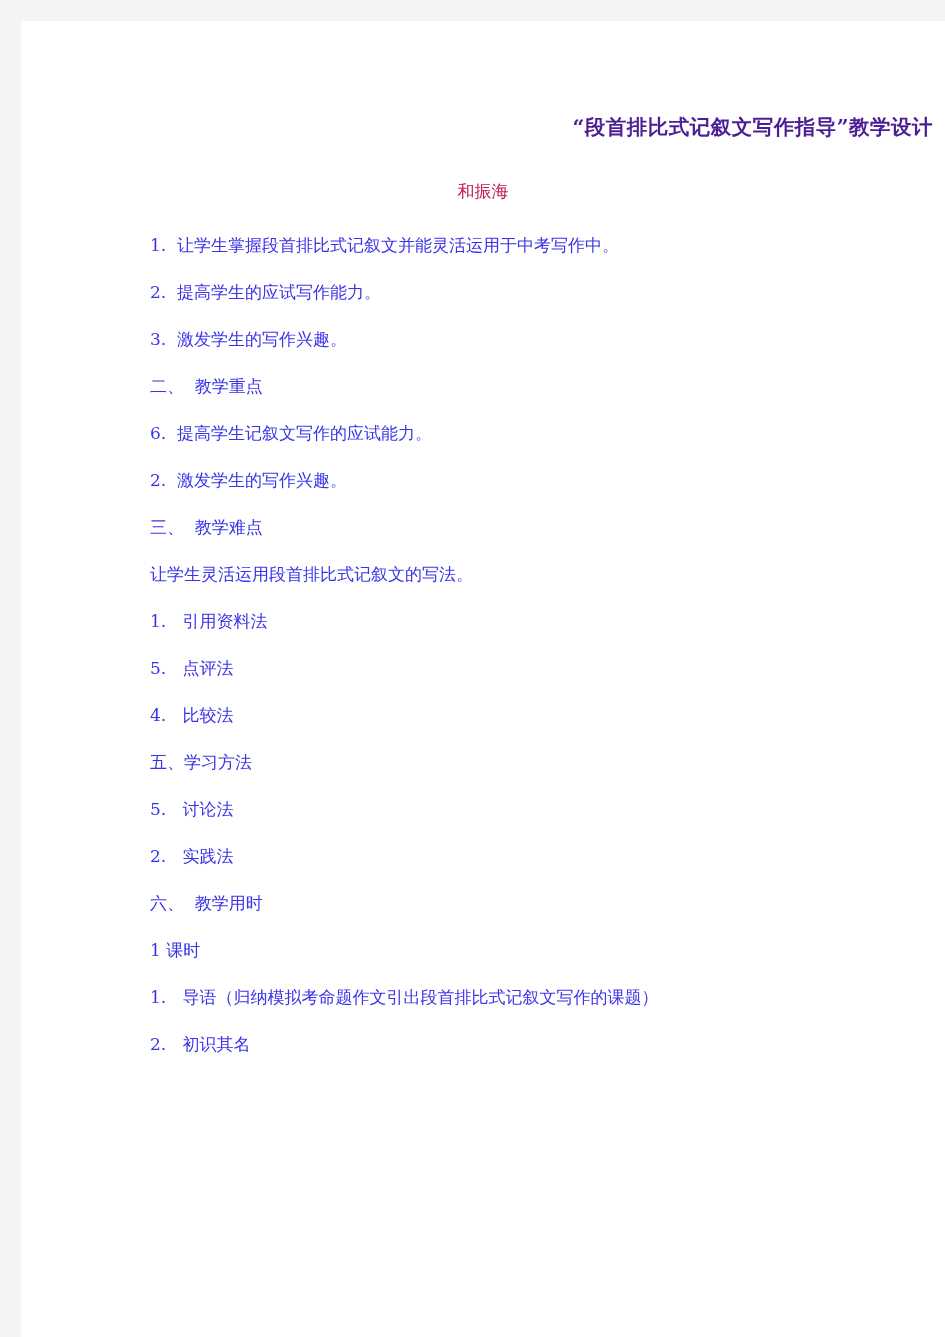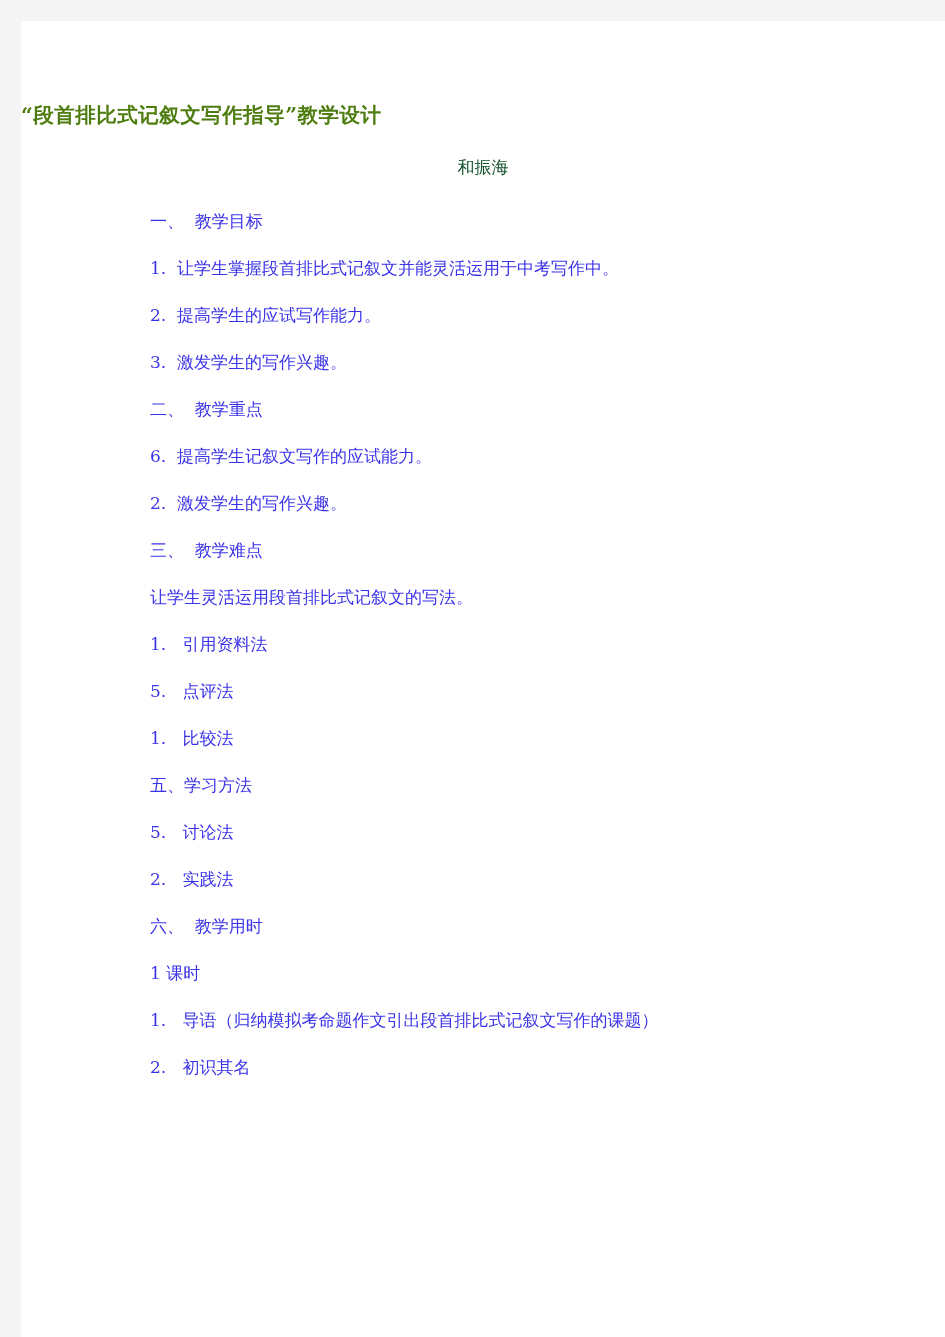--- a/index.html
+++ b/index.html
@@ -29,35 +29,35 @@
   .doc-body {
     position: absolute;
     left: 0;
     top: 0;
     width: 924px;
     padding: 0;
   }
 
   
   .doc-title {
-    text-align: left;
+    text-align: right;
     font-size: 20.5px;
     font-weight: bold;
-    color: #4d7c0f;
+    color: #4c1d95;
     letter-spacing: 0.5px;
-    margin: 0;
+    margin: 12px;
     padding-top: 81px;
     line-height: 1.3;
     white-space: pre;
   }
   .doc-byline {
     text-align: center;
     font-size: 17px;
     font-weight: normal;
-    color: #14532d;
+    color: #be185d;
     margin: 0;
     padding-top: 27px;
     line-height: 1.3;
   }
 
   
   .lines {
     margin: 0;
     padding: 0;
     list-style: none;
@@ -82,32 +82,31 @@
 <body>
 
 <div class="page-sheet">
   <div class="doc-body">
 
     <h1 class="doc-title">“段首排比式记叙文写作指导”教学设计</h1>
 
     <p class="doc-byline">和振海</p>
 
     <div class="lines">
-        <p class="line heading">一、  教学目标</p>
         <p class="line">1.  让学生掌握段首排比式记叙文并能灵活运用于中考写作中。</p>
         <p class="line">2.  提高学生的应试写作能力。</p>
         <p class="line">3.  激发学生的写作兴趣。</p>
         <p class="line heading">二、  教学重点</p>
         <p class="line">6.  提高学生记叙文写作的应试能力。</p>
         <p class="line">2.  激发学生的写作兴趣。</p>
         <p class="line heading">三、  教学难点</p>
         <p class="line">让学生灵活运用段首排比式记叙文的写法。</p>
         <p class="line">1.   引用资料法</p>
         <p class="line">5.   点评法</p>
-        <p class="line">1.   比较法</p>
+        <p class="line">4.   比较法</p>
         <p class="line heading">五、学习方法</p>
         <p class="line">5.   讨论法</p>
         <p class="line">2.   实践法</p>
         <p class="line heading">六、  教学用时</p>
         <p class="line">1 课时</p>
         <p class="line">1.   导语（归纳模拟考命题作文引出段首排比式记叙文写作的课题）</p>
         <p class="line">2.   初识其名</p>
       </div>
 
   </div>

